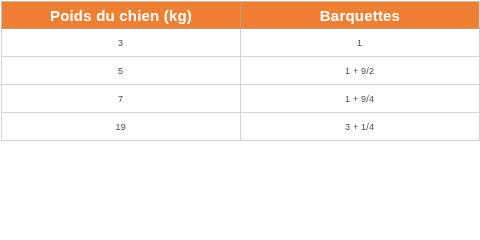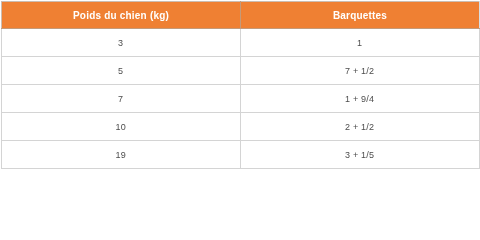--- a/index.html
+++ b/index.html
@@ -1,21 +1,21 @@
 <!DOCTYPE html>
 <html><head>
 <meta charset="utf-8">
 <style>
   html,body{margin:0;padding:0;background:#ffffff;}
   body{width:480px;height:171px;overflow:hidden;font-family:"Liberation Sans",sans-serif;}
   .table-wrap{position:absolute;left:0;top:0;width:480px;height:171px;transform:translateZ(0);}
   table{border-collapse:collapse;width:479px;margin:1px 0 0 1px;table-layout:fixed;}
   col.c1{width:239px;} col.c2{width:239px;}
   th,td{border:1px solid #d4d4d4;text-align:center;padding:0;box-sizing:border-box;}
-  thead th{background:#ef8033;color:#ffffff;font-weight:bold;font-size:10px;letter-spacing:0.2px;height:27px;border-color:#cbbdb2;border-bottom-color:#c49a79;vertical-align:middle;line-height:1;}
+  thead th{background:#ef8033;color:#ffffff;font-weight:bold;font-size:15px;letter-spacing:0.2px;height:27px;border-color:#cbbdb2;border-bottom-color:#c49a79;vertical-align:middle;line-height:1;}
   thead th:first-child{border-right-color:#c49a79;}
   thead th:last-child{border-left-color:#c49a79;border-right-color:#d8dde1;margin-top:16px;}
   thead th span{display:inline-block;position:relative;top:0.5px;}
   tbody td{color:#4d4d4d;font-size:9px;letter-spacing:0.2px;height:28px;}
   tbody td span{display:inline-block;position:relative;left:-0.35px;}
 </style>
 </head>
 <body>
 
 <div class="table-wrap">
@@ -30,29 +30,25 @@
         <th><span>Barquettes</span></th>
       </tr>
     </thead>
     <tbody>
         <tr>
           <td><span>3</span></td>
           <td><span>1</span></td>
         </tr>
         <tr>
           <td><span>5</span></td>
-          <td><span>7 + 1/2</span></td>
+          <td><span>1 + 9/2</span></td>
         </tr>
         <tr>
           <td><span>7</span></td>
           <td><span>1 + 9/4</span></td>
         </tr>
         <tr>
-          <td><span>10</span></td>
-          <td><span>2 + 1/2</span></td>
-        </tr>
-        <tr>
           <td><span>19</span></td>
-          <td><span>3 + 1/5</span></td>
+          <td><span>3 + 1/4</span></td>
         </tr>
       </tbody>
   </table>
 </div>
 
 </body></html>

